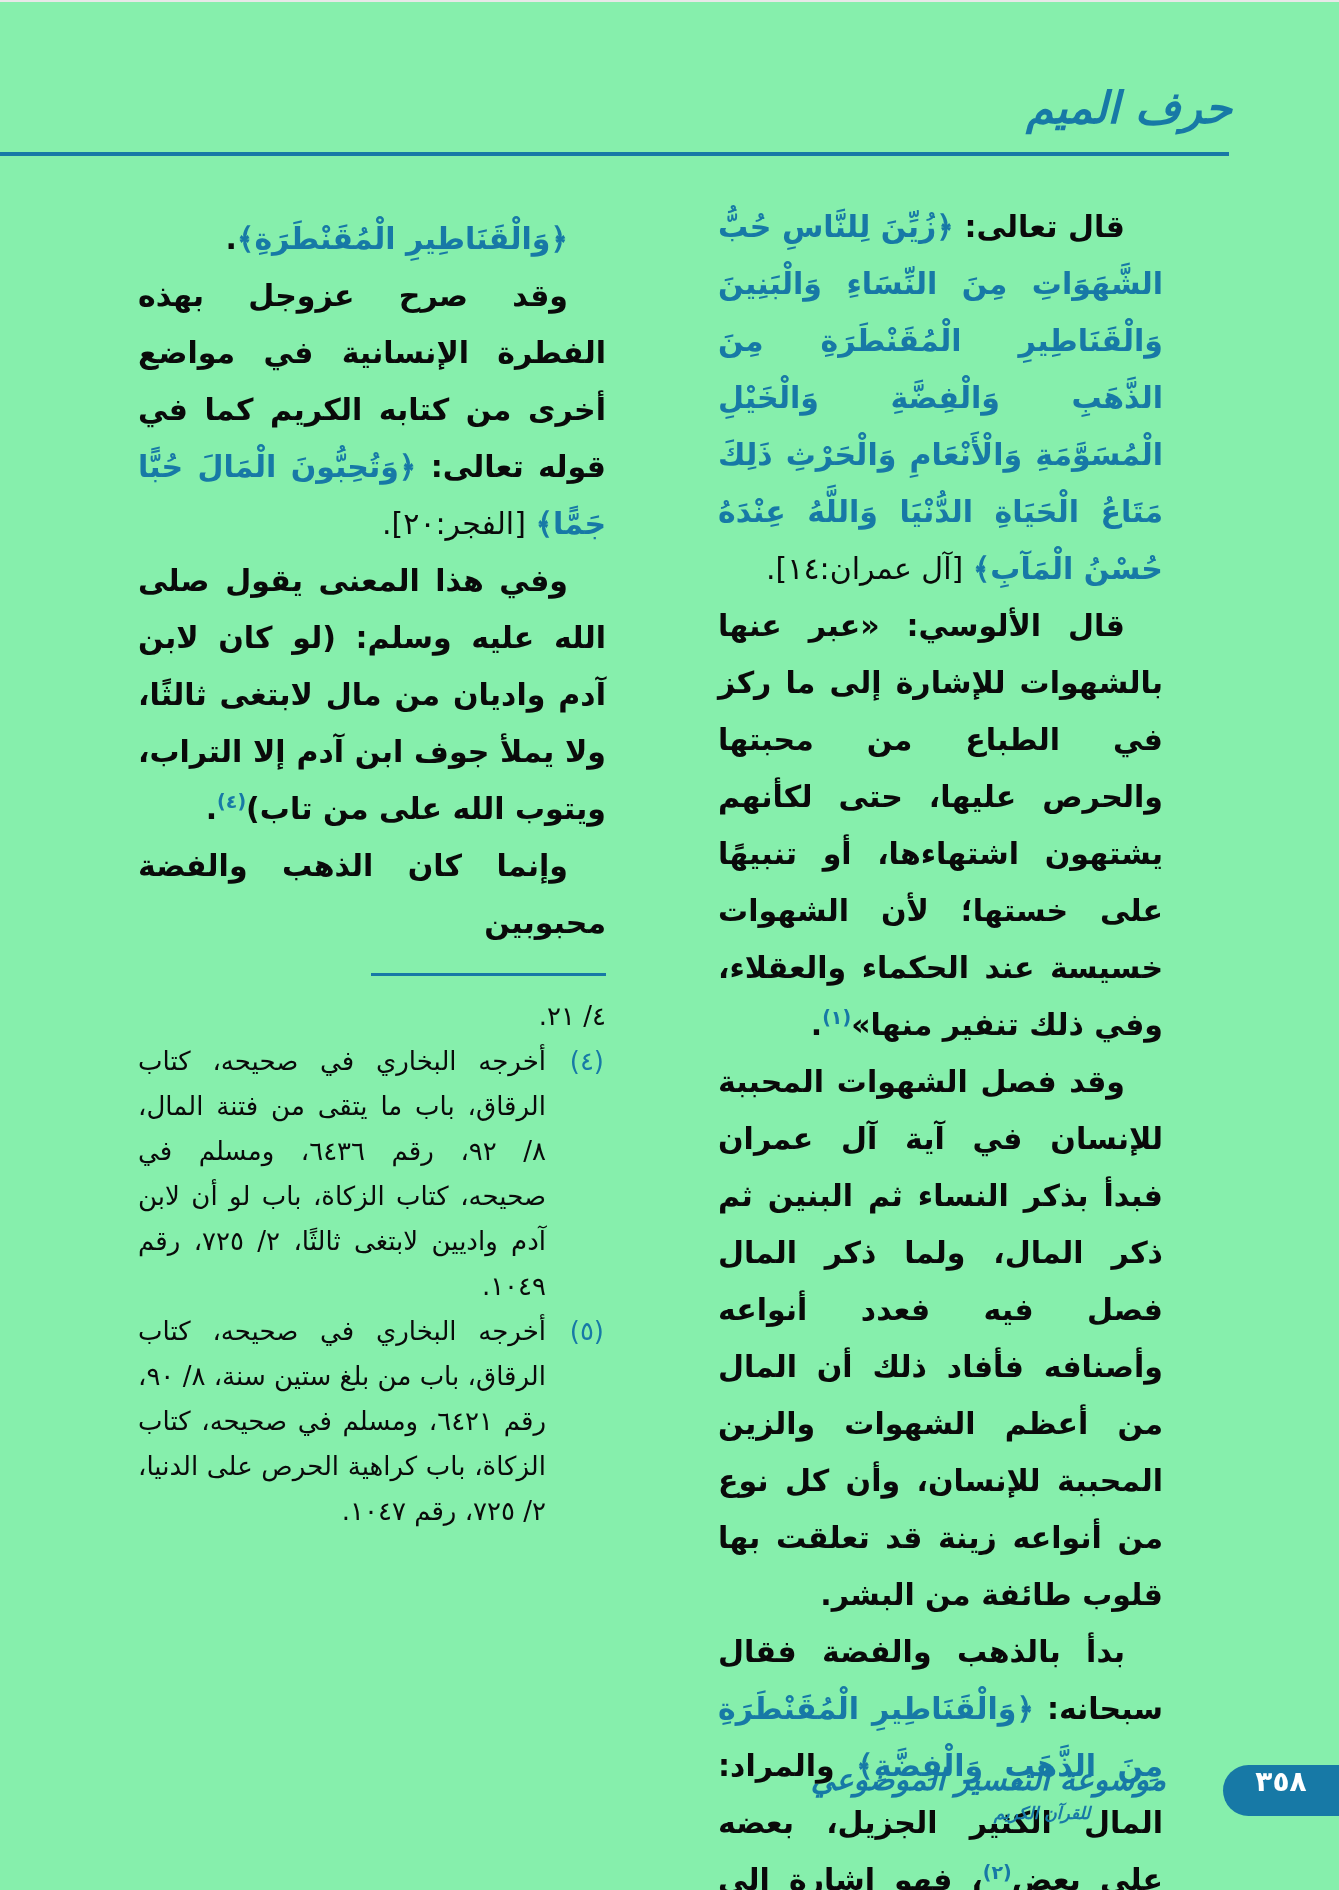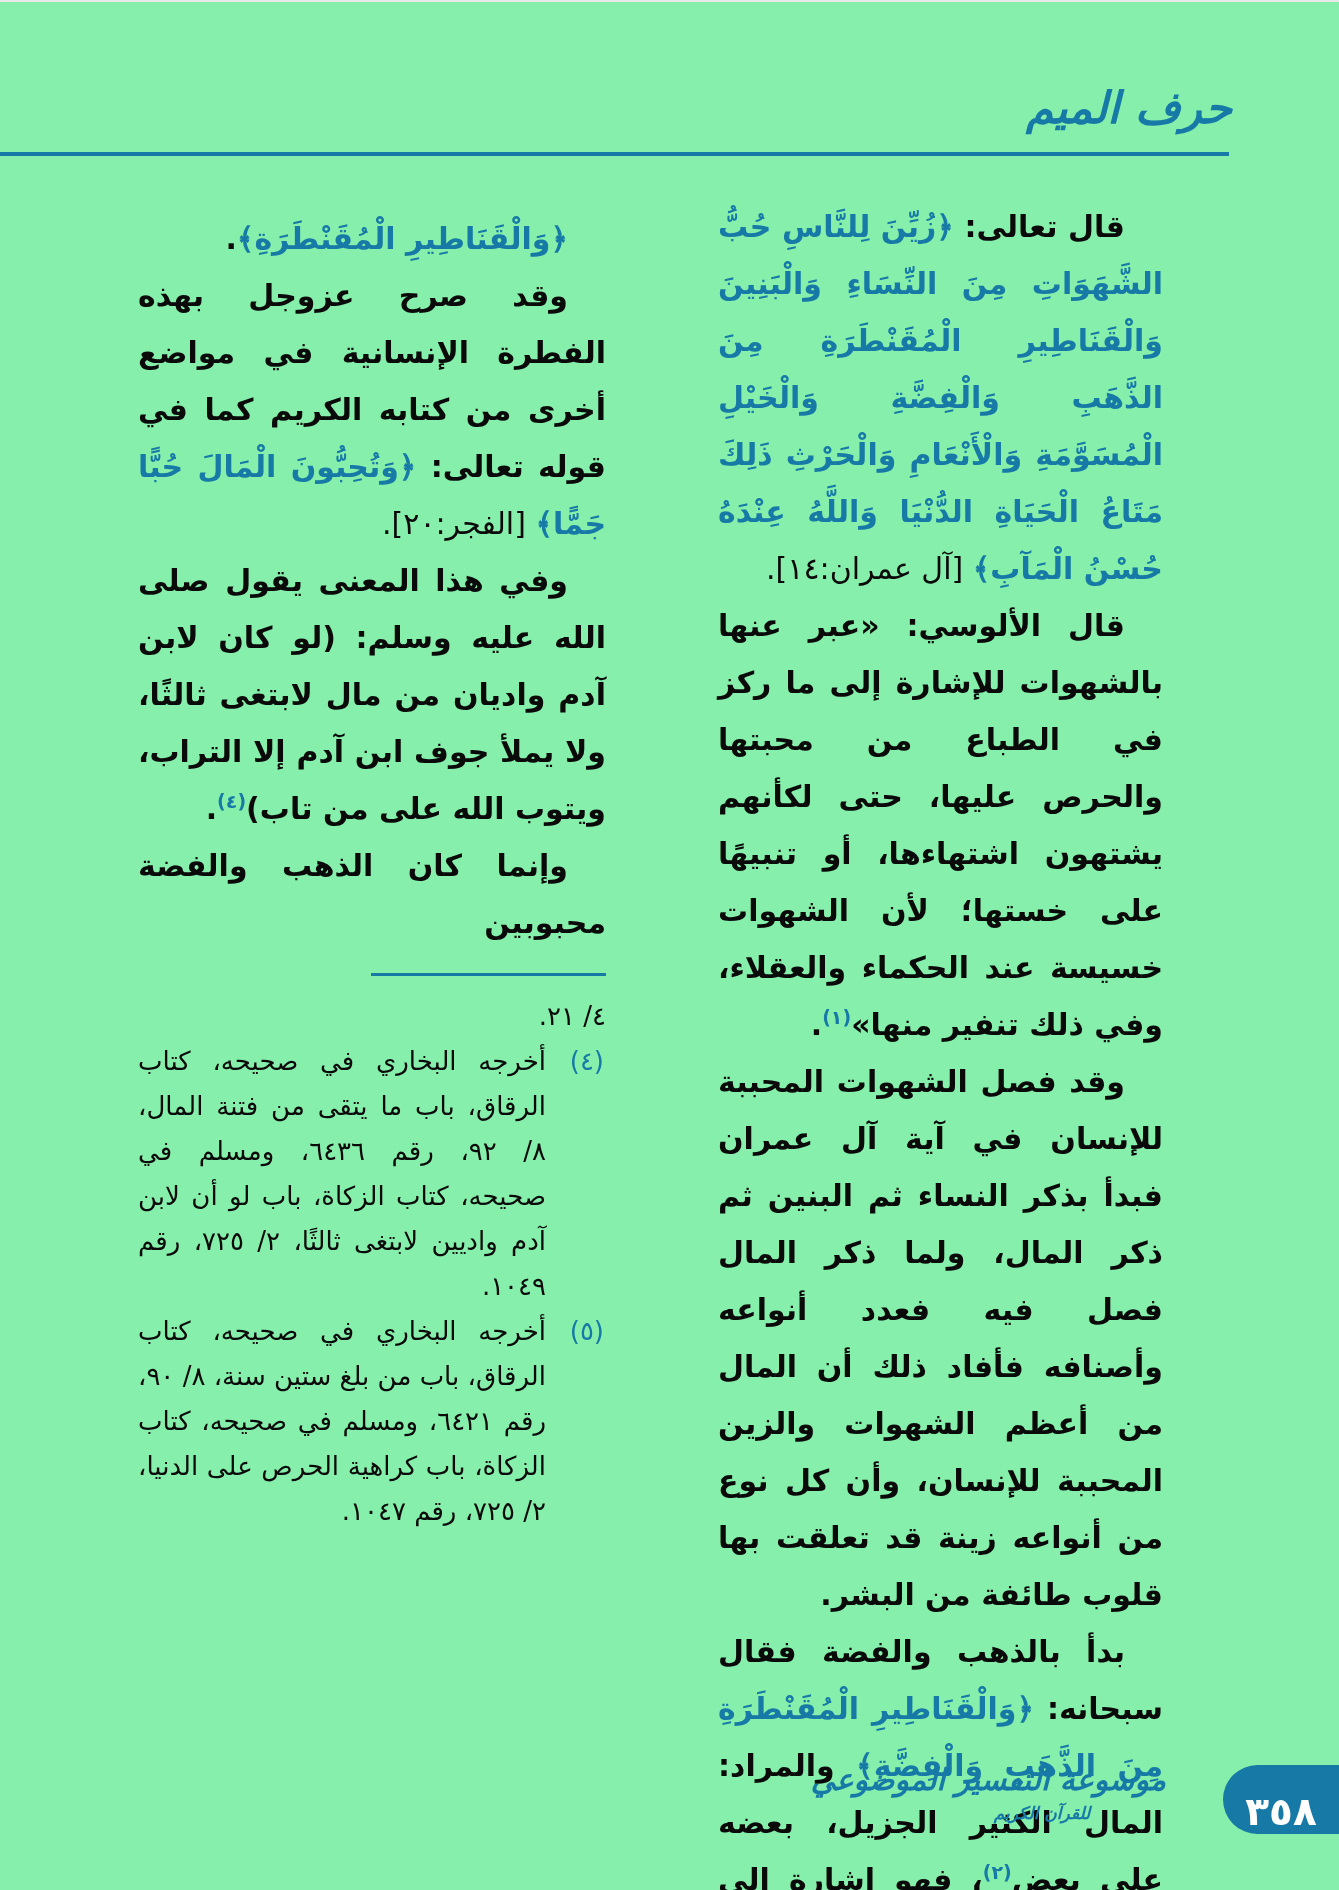--- a/index.html
+++ b/index.html
@@ -87,26 +87,26 @@
     white-space:nowrap;
   }
   .logo-l2{
     font-size:17px;
     font-style:italic;
     margin-top:6px;
   }
   .page-badge{
     position:absolute;
     left:1223px;top:1763px;
-    width:116px;height:69px;
+    width:116px;height:51px;
     background:var(--accent);
     border-radius:36px 0 0 36px;
     color:#ffffff;
-    display:flex;align-items:flex-end;justify-content:center;
-    font-size:39px;font-weight:bold;
+    display:flex;align-items:flex-start;justify-content:center;
+    font-size:28px;font-weight:bold;
   }
 </style>
 </head>
 <body>
 
 <div class="page">
 
   <div class="header-title">حرف الميم</div>
   <div class="header-rule"></div>
 

